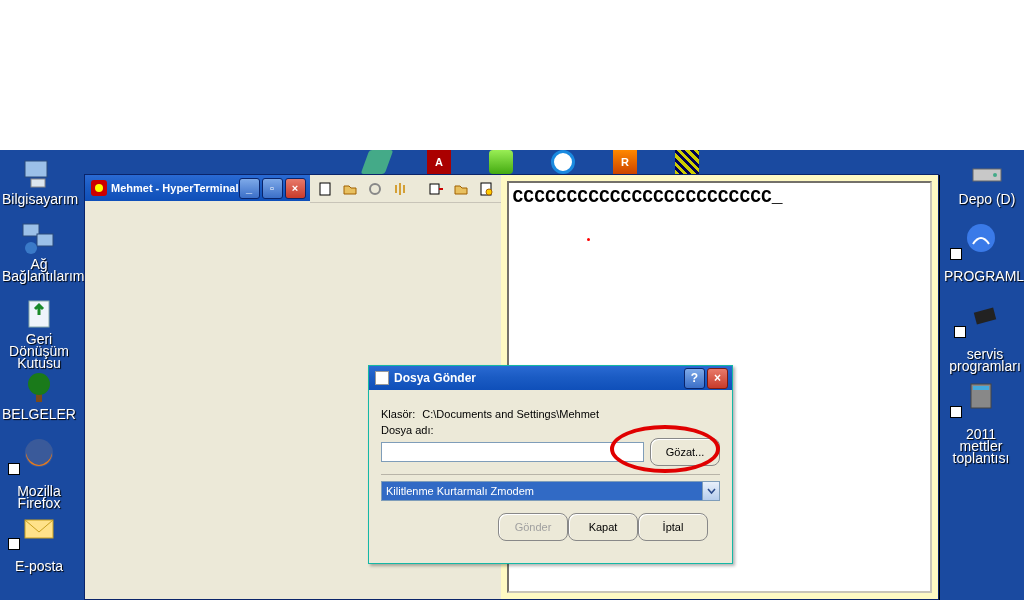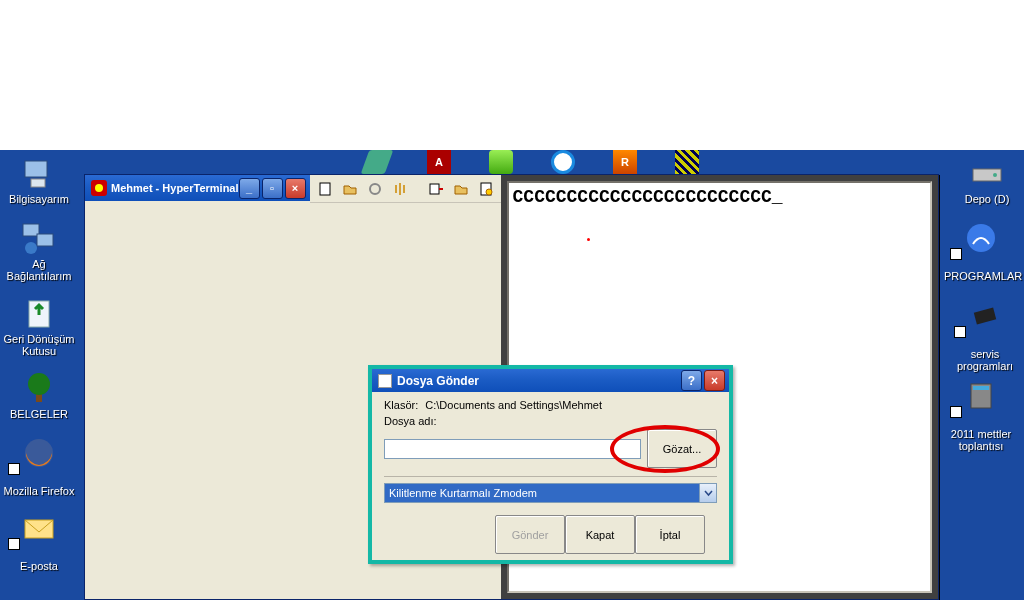--- a/index.html
+++ b/index.html
@@ -29,21 +29,21 @@
     cursor: pointer;
   }
   .desktop-icon .ic {
     width: 36px;
     height: 36px;
     margin: 0 auto 2px;
     display: flex;
     align-items: center;
     justify-content: center;
   }
-  .desktop-icon span { display: block; font-size: 11px; line-height: 12px; text-shadow: 1px 1px 1px #000; }
+  .desktop-icon span { display: block; font-size: 14px; line-height: 12px; text-shadow: 1px 1px 1px #000; }
   .topbar-icons { position:absolute; top:150px; left:365px; display:flex; gap:38px; }
   .topbar-icons div { width:24px; height:24px; }
 
   
   .htwin {
     position: absolute;
     left: 84px;
     top: 174px;
     width: 855px;
     height: 426px;
@@ -64,43 +64,43 @@
   }
   .titlebar .ticon { width:16px; height:16px; background:#c00; border-radius:3px; margin-right:4px; display:flex; align-items:center; justify-content:center; }
   .titlebar .ttext { flex:1; }
   .winbtns { display:flex; gap:2px; }
   .winbtn { width:21px; height:21px; background: linear-gradient(#7ea9e8,#3b6fc8); border:1px solid #0a246a; border-radius:3px; color:#fff; display:flex; align-items:center; justify-content:center; font-family: Arial; font-size:11px; font-weight:bold; cursor:pointer; }
   .winbtn.close { background: linear-gradient(#e87a6a,#c83b2b); }
   .menubar { height:20px; background:#ece9d8; border-bottom:1px solid #c8c4b8; display:flex; padding:0 4px; align-items:center; }
   .menuitem { padding:2px 7px; color:#555; cursor:pointer; background:#e0ddd0; margin-right:2px; border-radius:2px; font-size:11px;}
   .toolbar { height:28px; background:#ece9d8; display:flex; align-items:center; padding:0 4px; gap:3px; border-bottom:1px solid #c8c4b8;}
   .tbtn { width:22px; height:22px; display:flex; align-items:center; justify-content:center; cursor:pointer; }
-  .terminal-wrap { flex:1; padding:6px; background:#404040; }
+  .terminal-wrap { flex:1; padding:6px; background:#fef9c3; }
   .terminal { width:100%; height:100%; background:#fff; border:2px inset #c8c4b8; padding:4px; font-family: "Courier New", monospace; font-size:18px; font-weight:bold; overflow:hidden; position:relative;}
   .reddot { position:absolute; left:78px; top:55px; width:3px; height:3px; background:red; border-radius:50%;}
 
   
   .dialog {
     position:absolute;
     left:368px; top:365px;
     width:365px; height:199px;
     background:#ece9d8;
-    border:4px solid #14b8a6;
+    border:1px solid #14b8a6;
     box-shadow: 2px 2px 3px rgba(0,0,0,.3);
     display:flex; flex-direction:column;
   }
   .dialog .titlebar { height:24px; font-size:12px; }
   .dialog .dicon { width:14px; height:14px; background:#fff; margin-right:5px; border:1px solid #999;}
-  .dialog-body { padding:7px 12px 6px; color:#000; font-size:11px; }
+  .dialog-body { padding:18px 12px 6px; color:#000; font-size:11px; }
   .hr { border:0; border-top:1px solid #b8b4a8; margin:8px 0 6px; }
   .drow { margin-bottom:4px; }
   .dlabel { display:block; margin-bottom:2px; }
   .dinputrow { display:flex; gap:6px; align-items:center; }
   .dinput { flex:1; height:20px; border:1px solid #7f9db9; background:#fff; padding:0 4px; }
-  .dbtn { height:39px; min-width:70px; background:#ece9d8; border:1px solid #888; border-radius:2px; cursor:pointer; font-size:11px; box-shadow: inset 1px 1px 0 #fff; }
+  .dbtn { height:28px; min-width:70px; background:#ece9d8; border:1px solid #888; border-radius:8px; cursor:pointer; font-size:11px; box-shadow: inset 1px 1px 0 #fff; }
   .dbtn:disabled { color:#a0a0a0; }
   .dselect { width:100%; height:20px; border:1px solid #7f9db9; background:#fff; display:flex; align-items:center;justify-content:space-between; }
   .dselect .selval { flex:1; padding:0 4px; background:#316ac5; color:#fff; height:18px; line-height:18px; margin:0;}
   .dselect .selbtn { width:17px; height:18px; background:linear-gradient(#e8f0fb,#b6cdec); border-left:1px solid #7f9db9; display:flex; align-items:center; justify-content:center; cursor:pointer;}
   .dlgbtns { display:flex; justify-content:flex-end; padding:8px 12px 0 0; }
   .helpclose { display:flex; gap:2px; }
   .hcbtn { width:21px; height:21px; border-radius:3px; display:flex; align-items:center; justify-content:center; color:#fff; font-weight:bold; font-size:12px; cursor:pointer;}
   .hcbtn.help { background: linear-gradient(#7ea9e8,#3b6fc8); border:1px solid #0a246a;}
   .hcbtn.close { background: linear-gradient(#e87a6a,#c83b2b); border:1px solid #7a1a12;}
 

